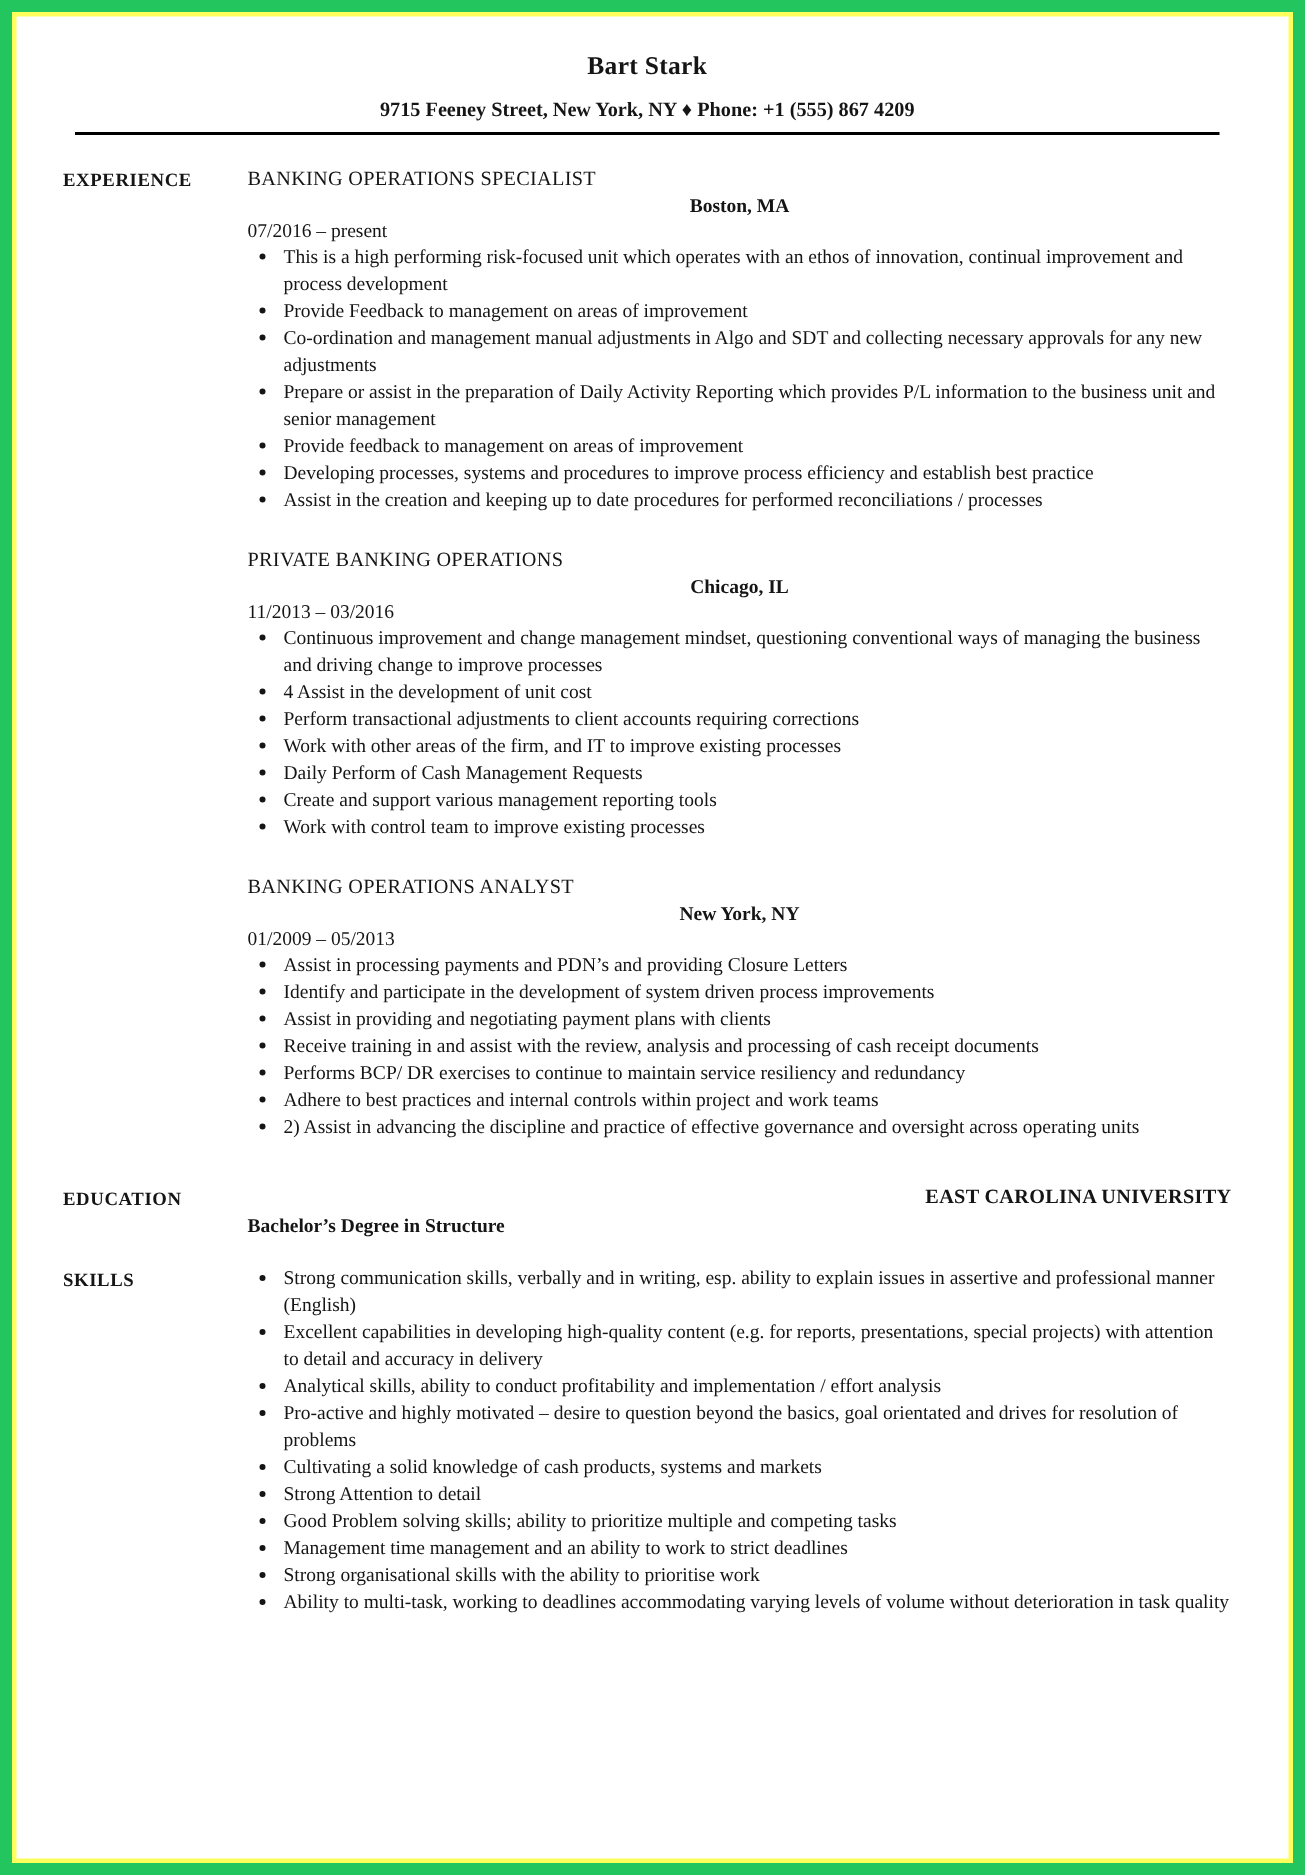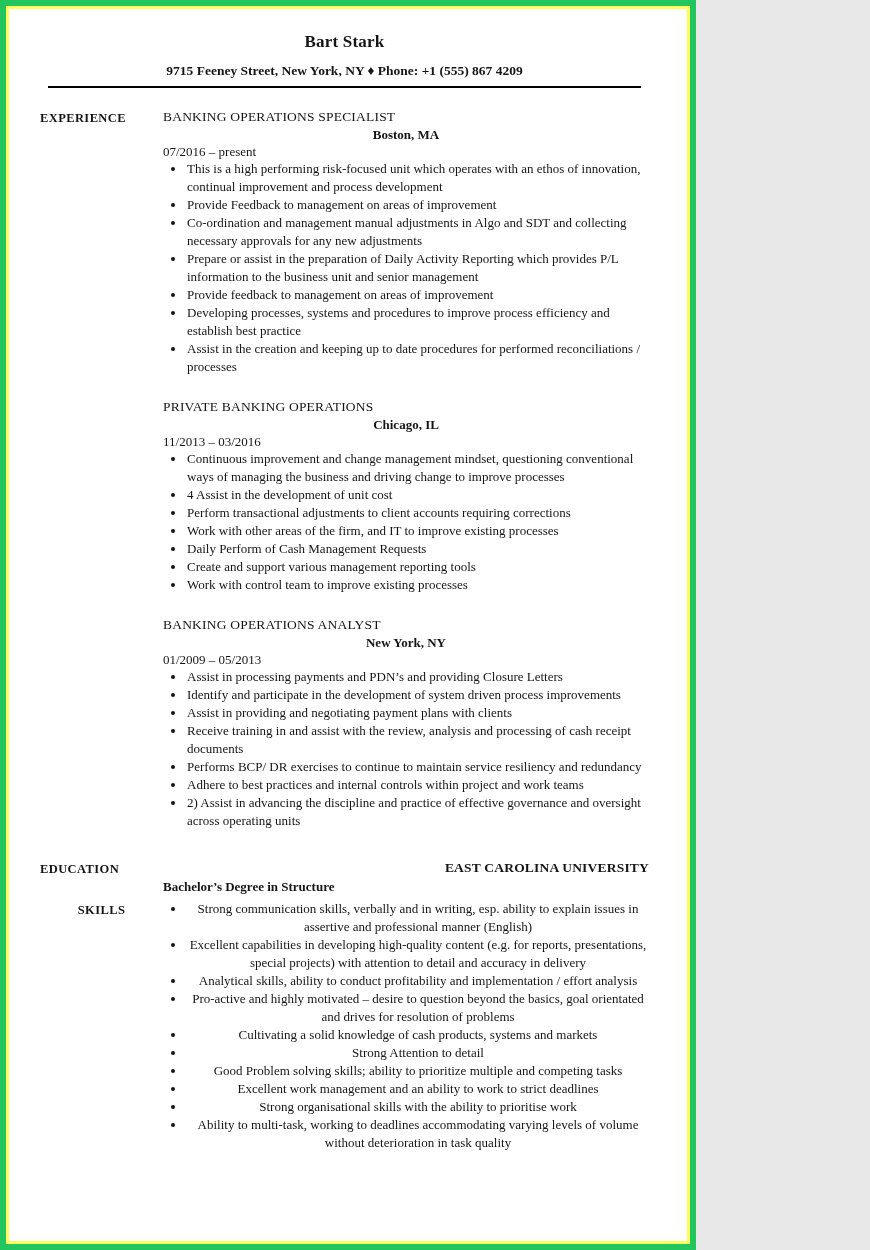--- a/index.html
+++ b/index.html
@@ -3,23 +3,23 @@
 <meta charset="utf-8">
 <style>
   * { margin: 0; padding: 0; box-sizing: border-box; }
   html, body { background: #e8e8e8; }
   body {
     font-family: "Liberation Serif", serif;
     color: #151515;
     -webkit-font-smoothing: antialiased;
   }
   .page {
-    width: 696px;
+    width: 870px;
     height: 1250px;
-    border: 6px solid #22c55e;
+    border: 8px solid #22c55e;
     background: #fff;
   }
   .page-inner {
     width: 100%;
     height: 100%;
     border: 3px solid #ffff5c;
     background: #ffffff;
     padding: 22px 38px 0 31px;
     overflow: hidden;
   }
@@ -90,21 +90,21 @@
     line-height: 18px;
     letter-spacing: 0.2px;
     text-align: right;
   }
   .edu-degree {
     font-size: 13px;
     font-weight: bold;
     line-height: 19px;
   }
   .section-education { margin-top: 29px; }
-  .section-skills { margin-top: 4px; text-align: center; }
+  .section-skills { margin-top: 17px; }
 </style>
 </head>
 <body>
 
 <div class="page">
   <div class="page-inner">
 
     <header>
       <h1 class="name">Bart Stark</h1>
       <div class="contact">9715 Feeney Street, New York, NY ♦ Phone: +1 (555) 867 4209</div>
@@ -203,21 +203,21 @@
             <li>Analytical skills, ability to conduct profitability and implementation / effort analysis</li>
 
             <li>Pro-active and highly motivated – desire to question beyond the basics, goal orientated and drives for resolution of problems</li>
 
             <li>Cultivating a solid knowledge of cash products, systems and markets</li>
 
             <li>Strong Attention to detail</li>
 
             <li>Good Problem solving skills; ability to prioritize multiple and competing tasks</li>
 
-            <li>Excellent work management and an ability to work to strict deadlines</li>
+            <li>Management time management and an ability to work to strict deadlines</li>
 
             <li>Strong organisational skills with the ability to prioritise work</li>
 
             <li>Ability to multi-task, working to deadlines accommodating varying levels of volume without deterioration in task quality</li>
           </ul>
       </div>
     </section>
 
   </div>
 </div>

